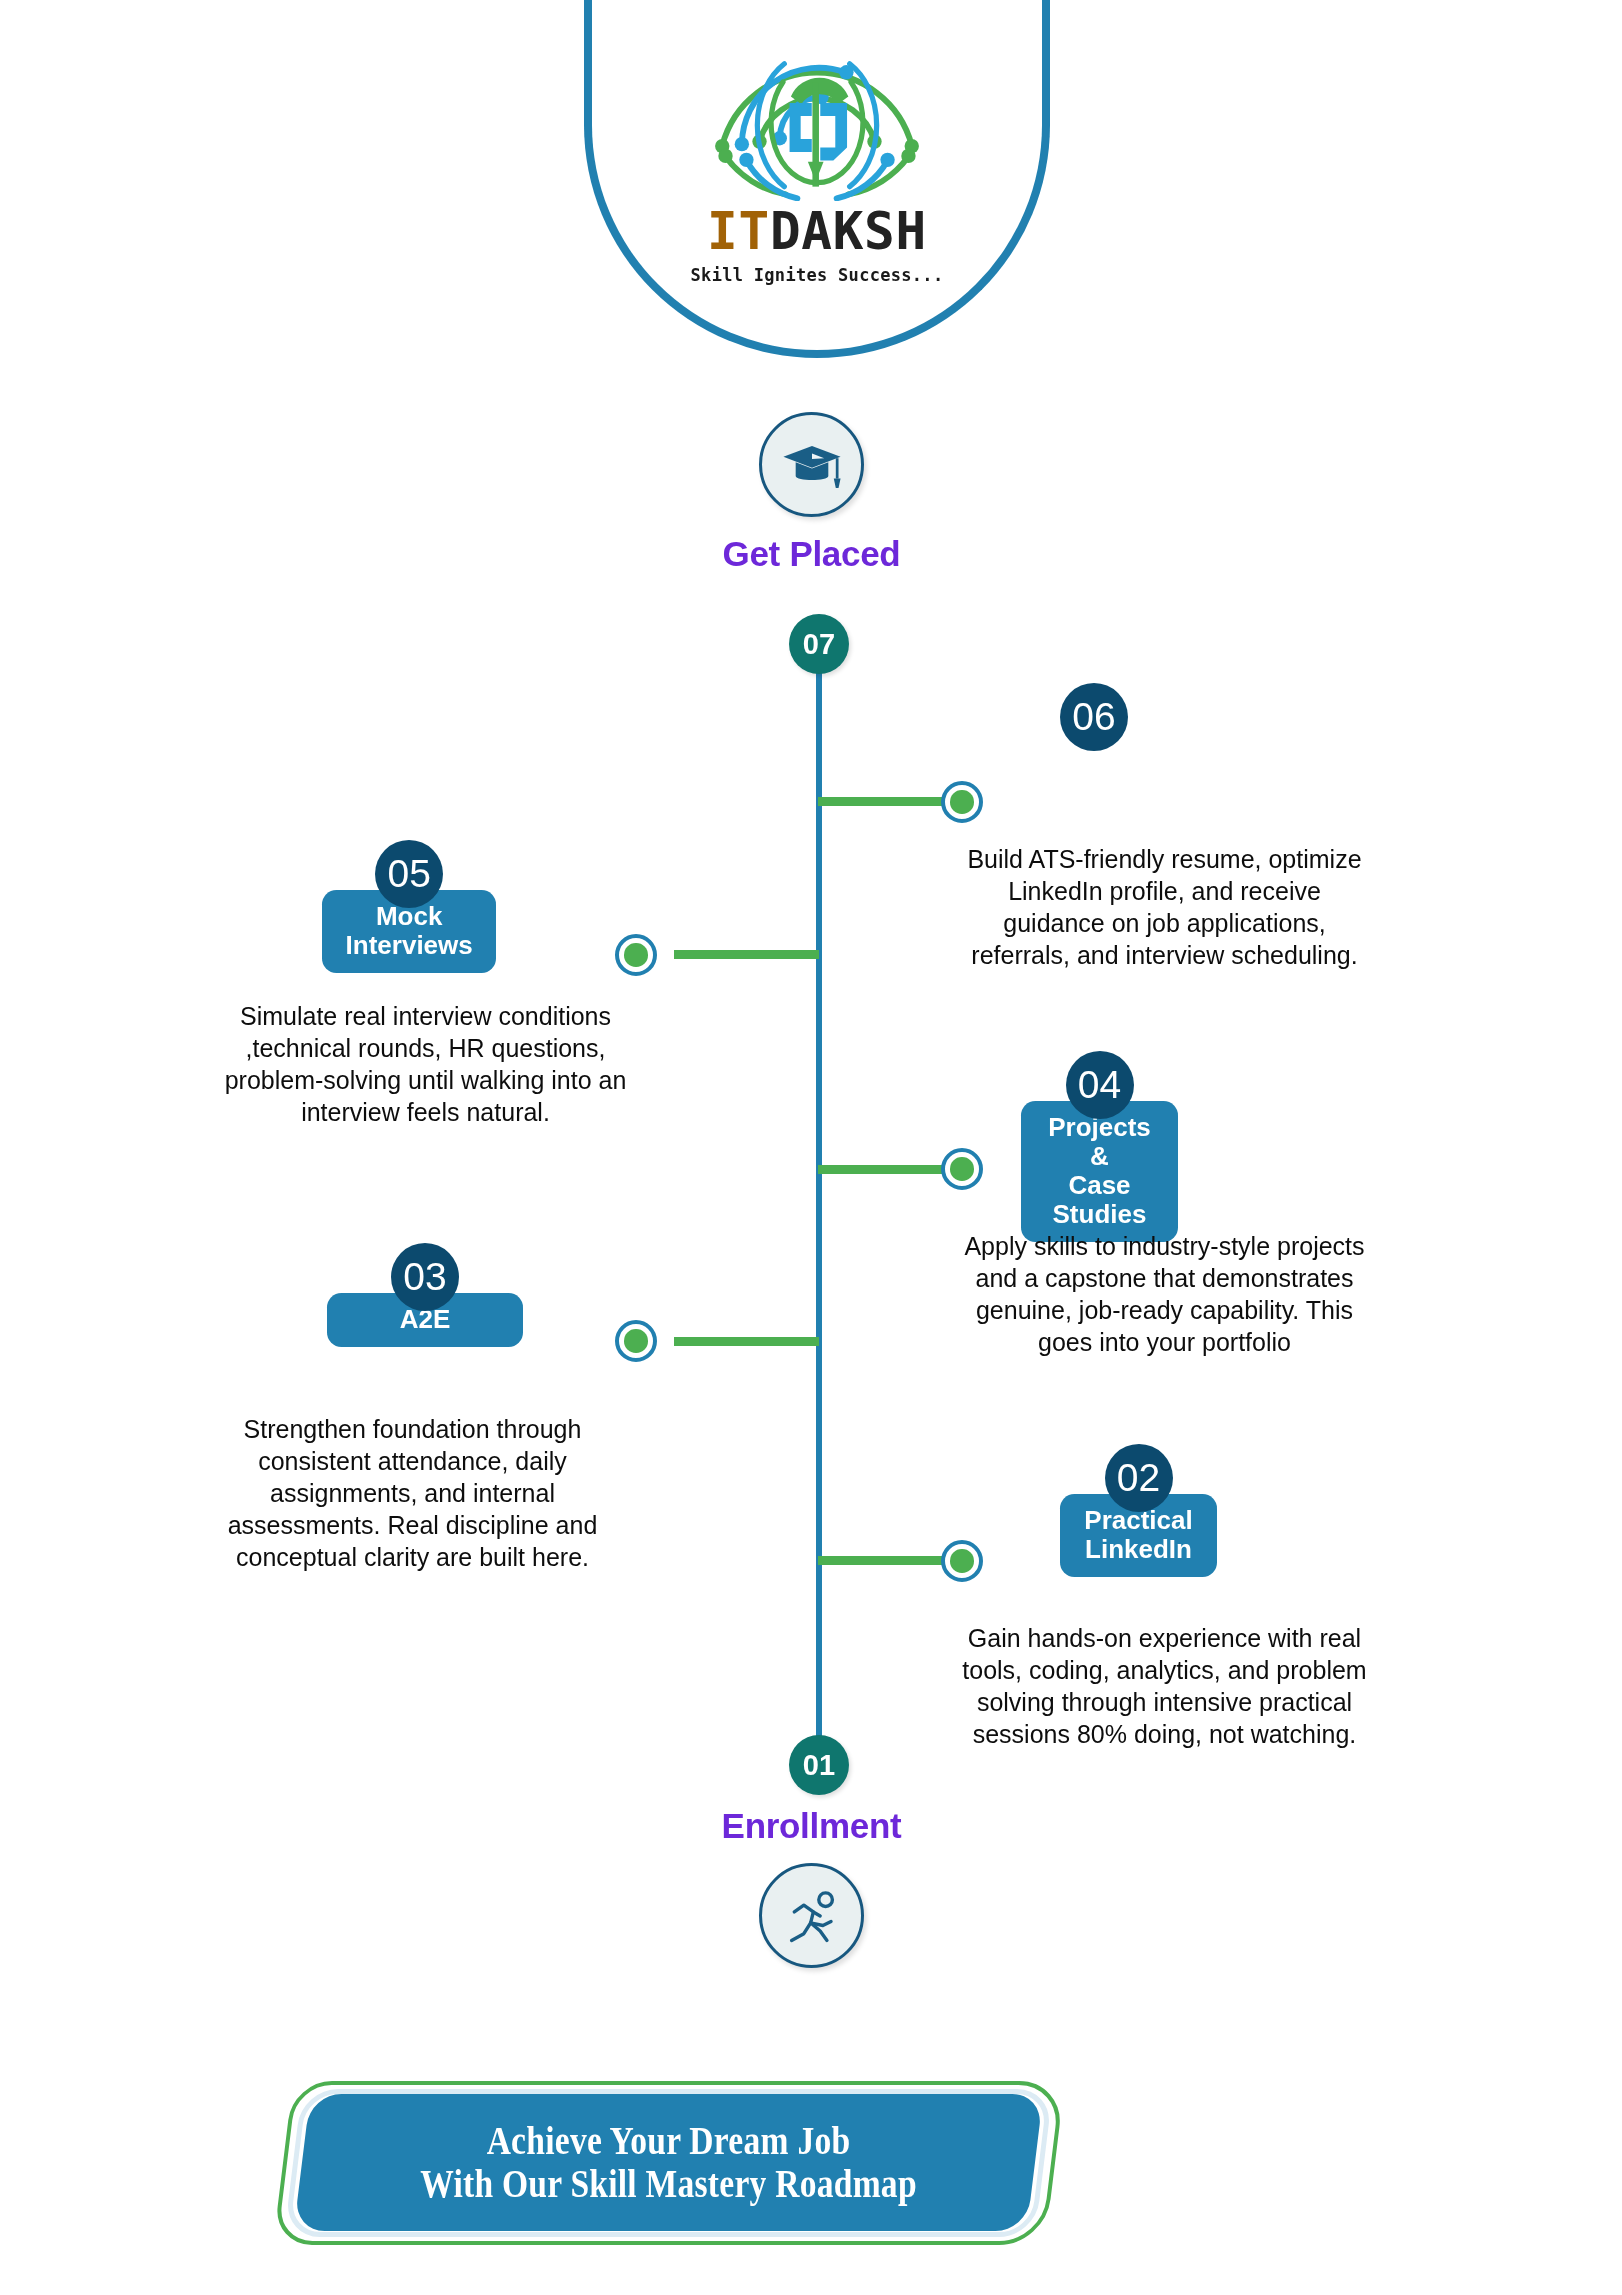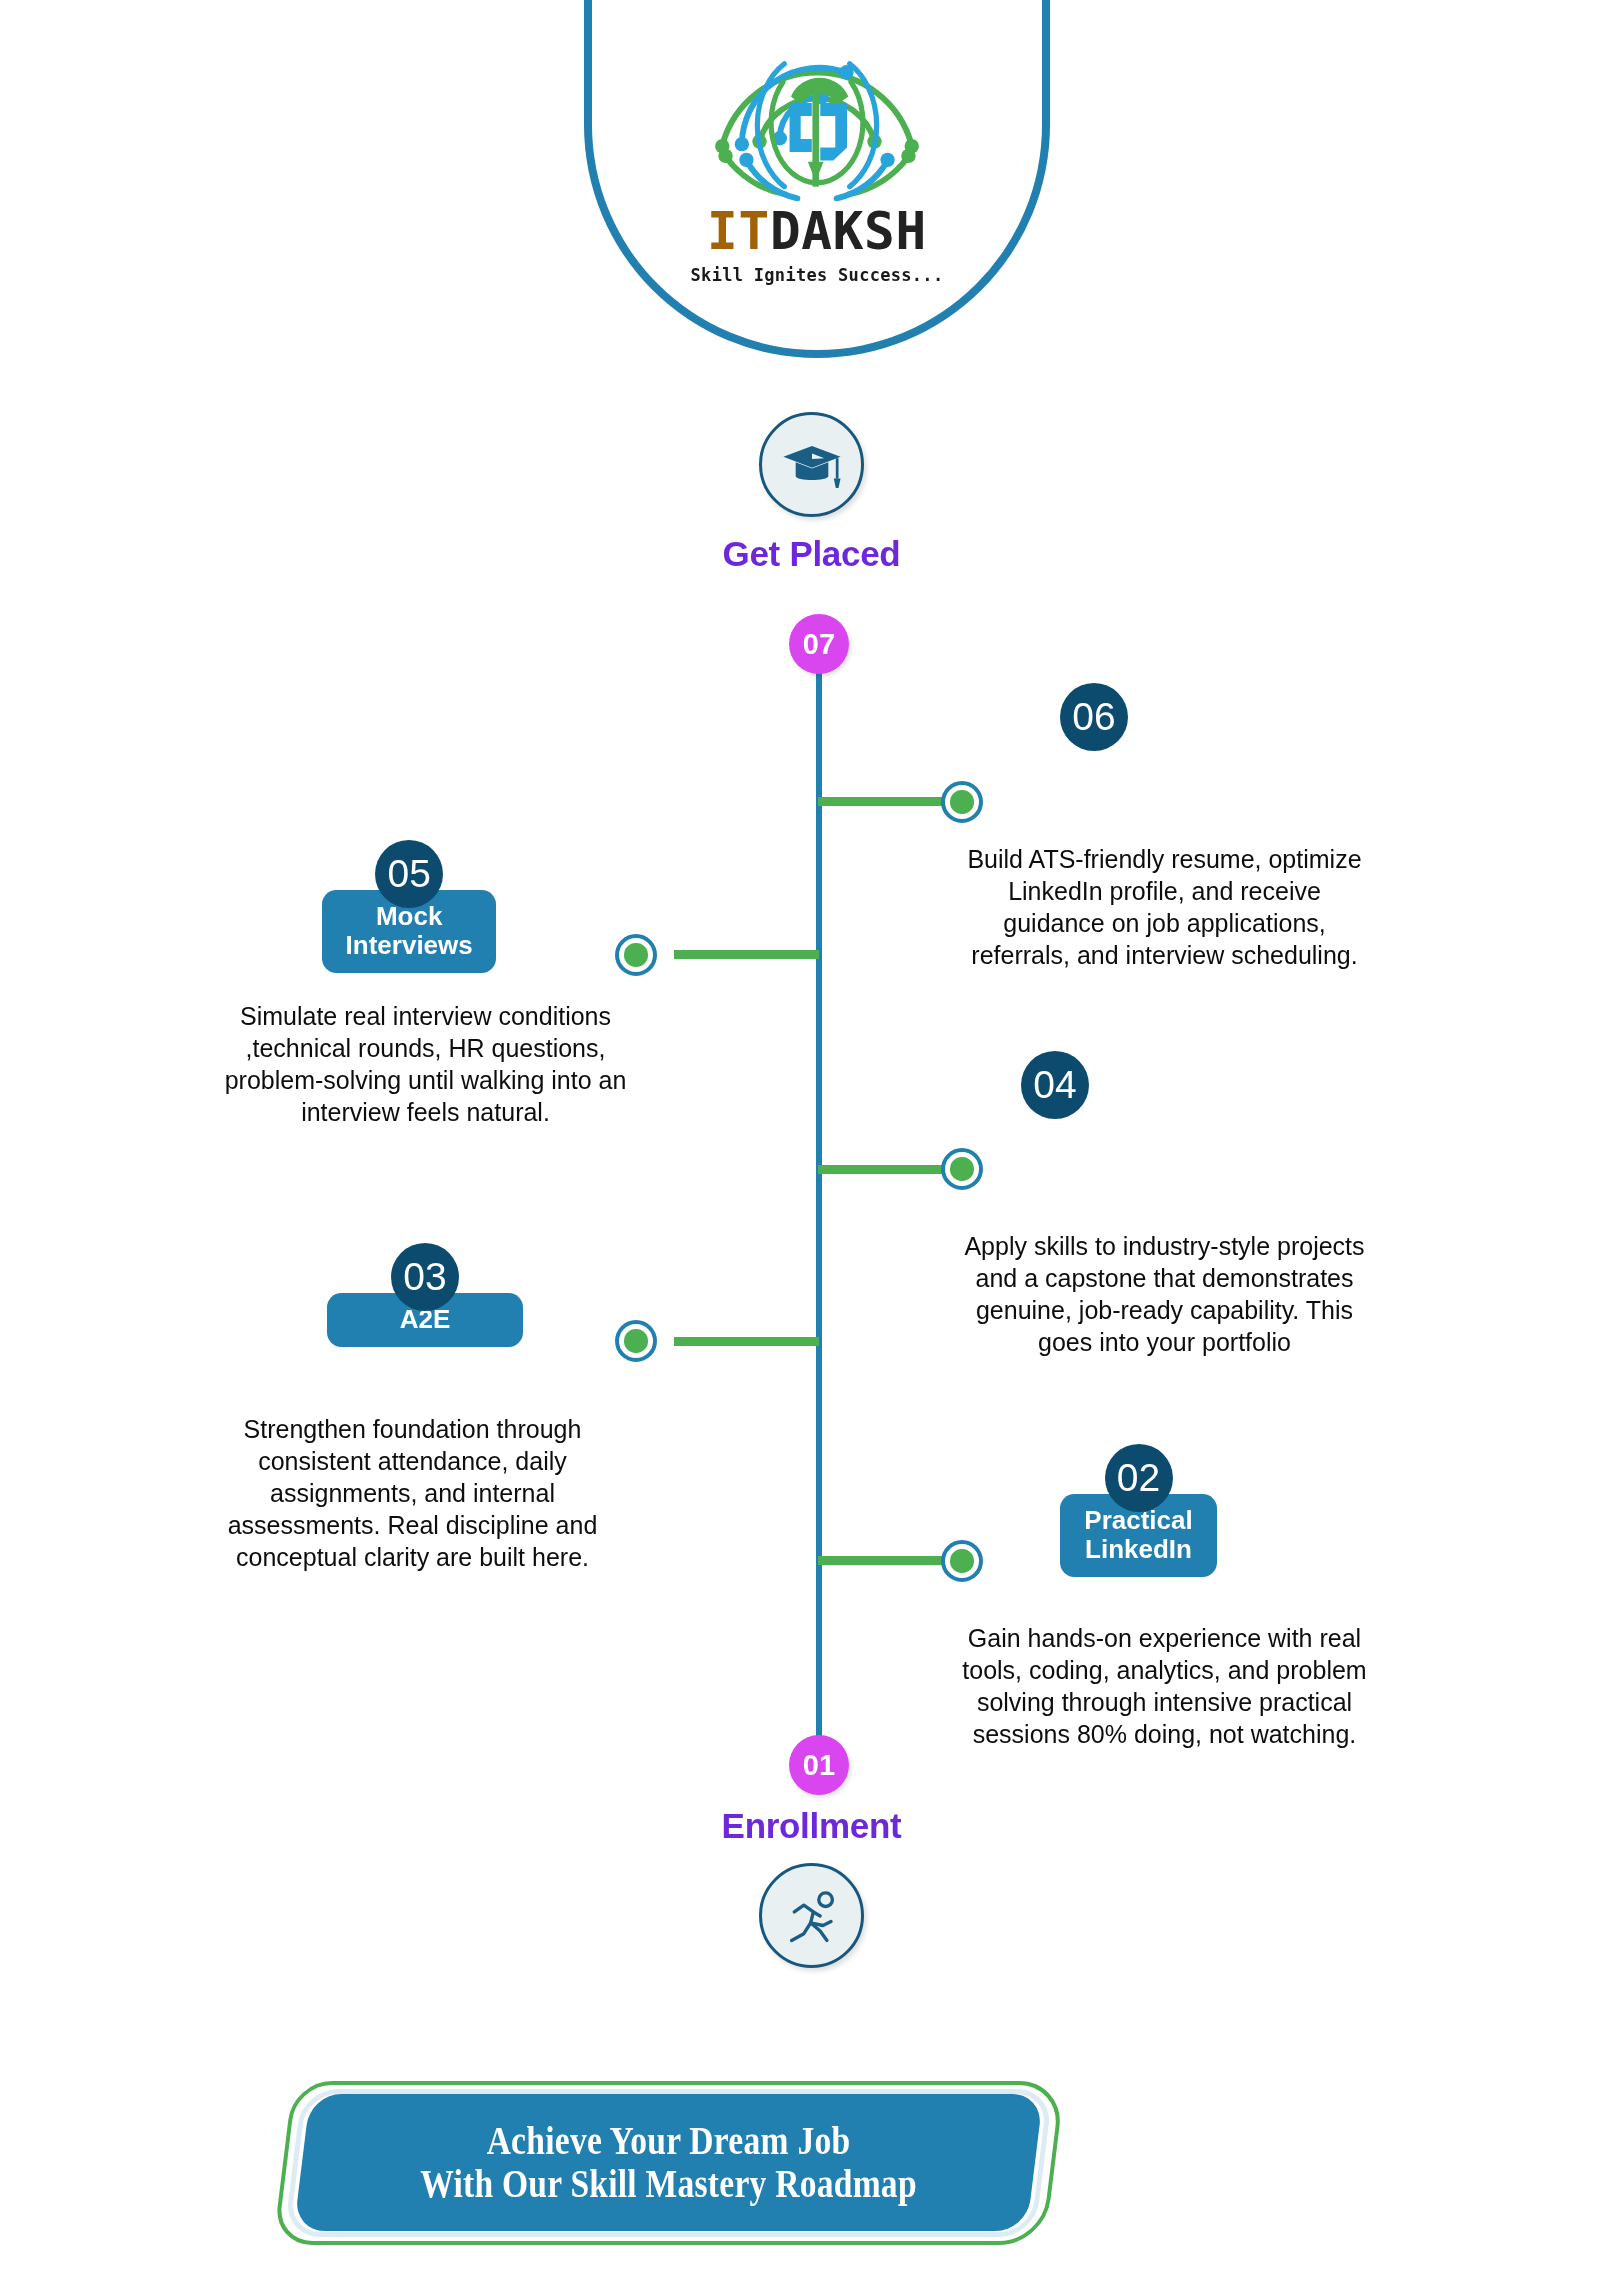--- a/index.html
+++ b/index.html
@@ -98,21 +98,21 @@
     color: #6d28d9;
     letter-spacing: -0.3px;
   }
   #endcap-top .endcap-title { margin-top: 17px; }
   #endcap-bottom .endcap-title { margin-bottom: 17px; }
 
   .spine-num {
     position: absolute;
     width: 60px; height: 60px;
     border-radius: 50%;
-    background: #d946ef;
+    background: #0f766e;
     color: #fff;
     display: flex; align-items: center; justify-content: center;
     font-size: 29px; font-weight: bold;
     left: 789px;
     box-shadow: 2px 2.6px 4.6px rgba(0,0,0,0.13);
   }
   #spine-num-07 { top: 614px; }
   #spine-num-01 { top: 1735px; }
 
   
@@ -324,20 +324,24 @@
   <div class="step-desc" style="left:216px; top:1000px;">Simulate real interview conditions ,technical rounds, HR questions, problem-solving until walking into an interview feels natural.</div>
 </div>
 
 <div class="step">
   <div class="connector-line" style="left:818px; top:1165px; width:144px;"></div>
   <div class="connector-node" style="left:941px; top:1148px;">
       <i></i>
     </div>
   <div class="badge-wrap" style="left:1013px; top:1051px;margin-left:8px;">
     <div class="badge-num">04</div>
+    <div class="badge-label">
+      <span>Projects &amp;</span><br>
+      <span>Case Studies</span>
+    </div>
   </div>
   <div class="step-desc" style="left:955px; top:1230px;">Apply skills to industry-style projects and a capstone that demonstrates genuine, job-ready capability. This goes into your portfolio</div>
 </div>
 
 <div class="step">
   <div class="connector-line" style="left:674px; top:1337px; width:145px;"></div>
   <div class="connector-node" style="left:615px; top:1320px;">
       <i></i>
     </div>
   <div class="badge-wrap" style="left:327px; top:1243px;">

